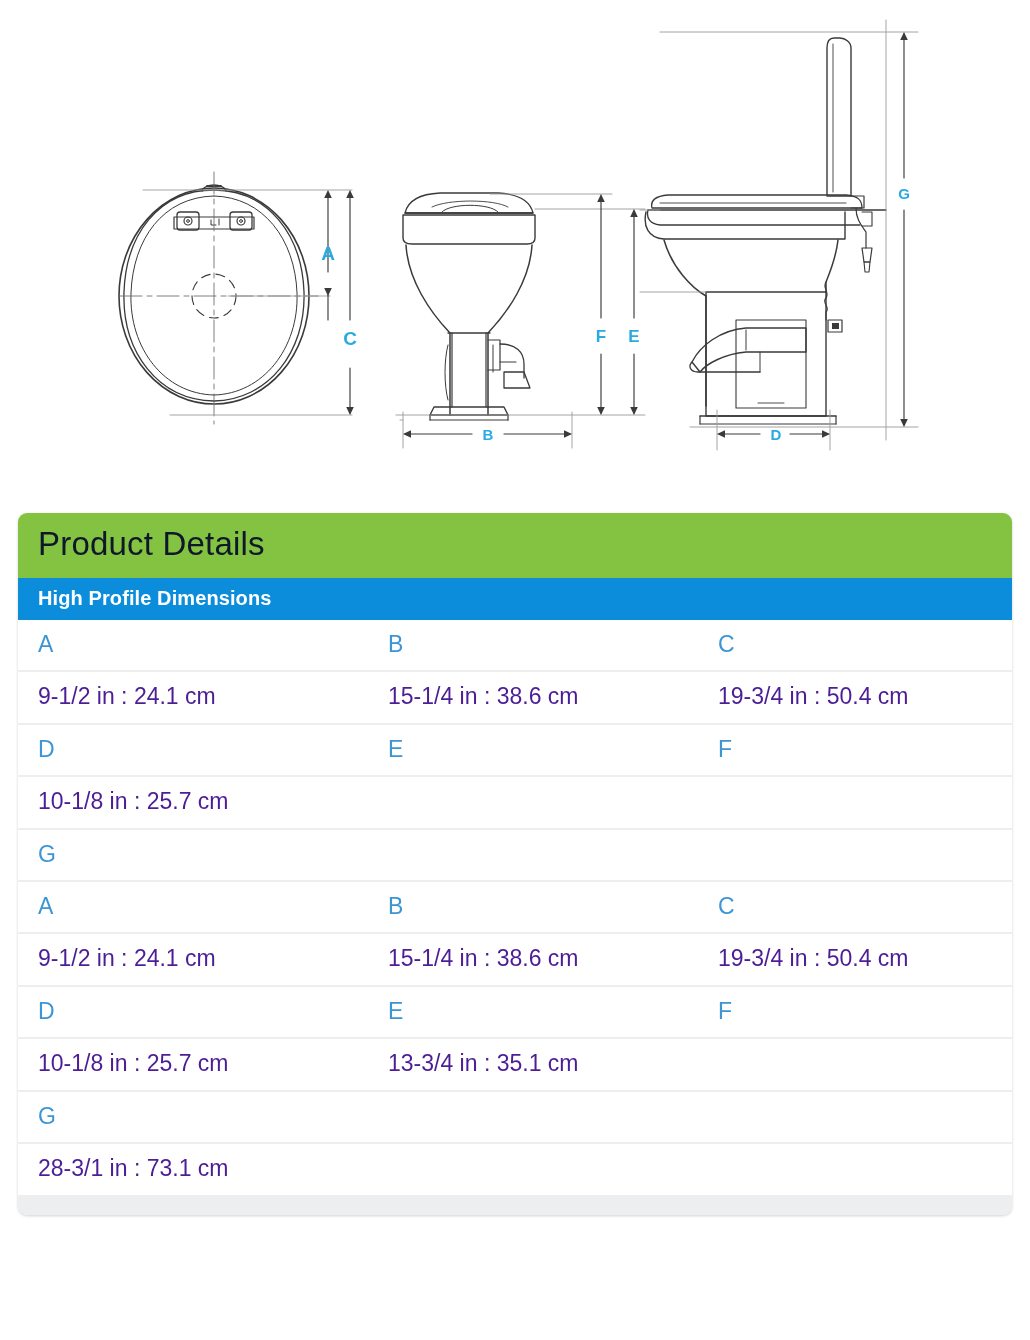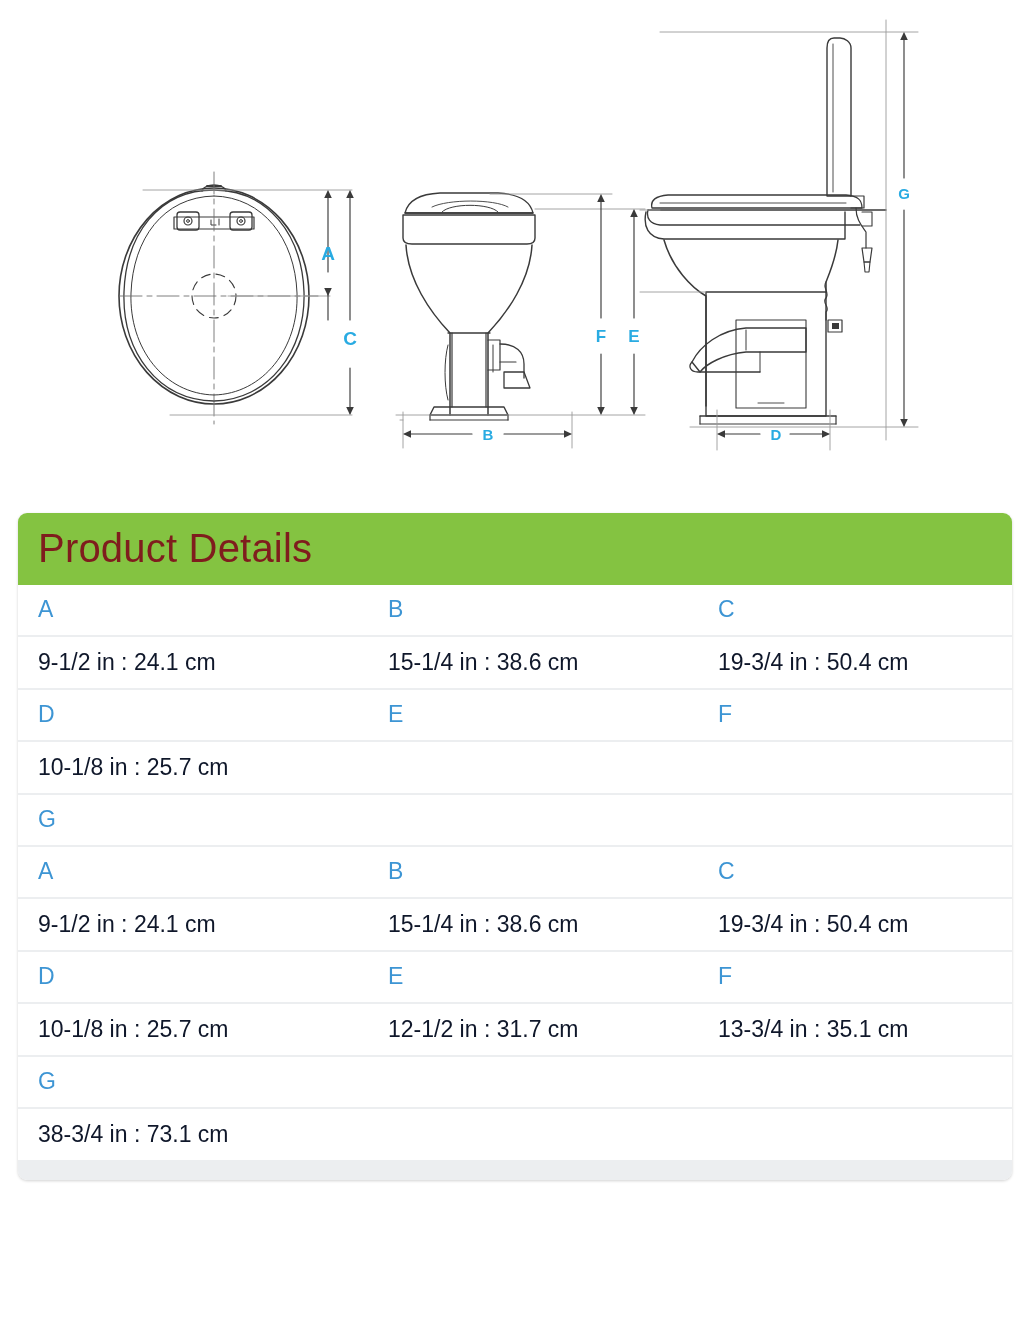--- a/index.html
+++ b/index.html
@@ -37,22 +37,22 @@
     overflow: hidden;
     background: #ffffff;
     box-shadow: 0 1px 3px rgba(0,0,0,0.18);
   }
 
   .card-title-bar {
     background: #84c341;
     padding: 14px 20px 16px 20px;
   }
   .card-title-bar .title-text {
-    color: #7f1d1d;
-    font-size: 40px;
+    color: #0f172a;
+    font-size: 33px;
     font-weight: 400;
     letter-spacing: 0.2px;
     line-height: 1.05;
   }
 
   .section-bar {
     background: #0b8ddc;
     padding: 9px 20px 11px 20px;
   }
   .section-bar .section-text {
@@ -89,21 +89,21 @@
   }
   .cell.c1 { width: 350px; }
   .cell.c2 { width: 330px; }
   .cell.c3 { width: 314px; }
 
   .label-row .cell {
     color: #3d95d4;
     font-weight: 400;
   }
   .value-row .cell {
-    color: #0f172a;
+    color: #4c1d95;
     font-weight: 400;
   }
 
   .card-footer {
     height: 18px;
     background: #eceef0;
   }
 </style>
 </head>
 <body>
@@ -289,20 +289,23 @@
     </g>
   </svg>
 </div>
 
 <div id="product-card">
 
   <div class="card-title-bar">
     <div class="title-text">Product Details</div>
   </div>
 
+  <div class="section-bar">
+    <div class="section-text">High Profile Dimensions</div>
+  </div>
   <div class="dim-table">
     <div class="row label-row">
       <div class="cell c1">A</div>
       <div class="cell c2">B</div>
       <div class="cell c3">C</div>
     </div>
     <div class="row value-row">
       <div class="cell c1">9-1/2 in : 24.1 cm</div>
       <div class="cell c2">15-1/4 in : 38.6 cm</div>
       <div class="cell c3">19-3/4 in : 50.4 cm</div>
@@ -333,29 +336,28 @@
       <div class="cell c2">15-1/4 in : 38.6 cm</div>
       <div class="cell c3">19-3/4 in : 50.4 cm</div>
     </div>
     <div class="row label-row">
       <div class="cell c1">D</div>
       <div class="cell c2">E</div>
       <div class="cell c3">F</div>
     </div>
     <div class="row value-row">
       <div class="cell c1">10-1/8 in : 25.7 cm</div>
-      <div class="cell c2">12-1/2 in : 31.7 cm</div>
       <div class="cell c3">13-3/4 in : 35.1 cm</div>
     </div>
     <div class="row label-row">
       <div class="cell c1">G</div>
       <div class="cell c2"></div>
       <div class="cell c3"></div>
     </div>
     <div class="row value-row">
-      <div class="cell c1">38-3/4 in : 73.1 cm</div>
+      <div class="cell c1">28-3/1 in : 73.1 cm</div>
       <div class="cell c2"></div>
       <div class="cell c3"></div>
     </div>
   </div>
 
   <div class="card-footer"></div>
 </div>
 
 </body></html>

